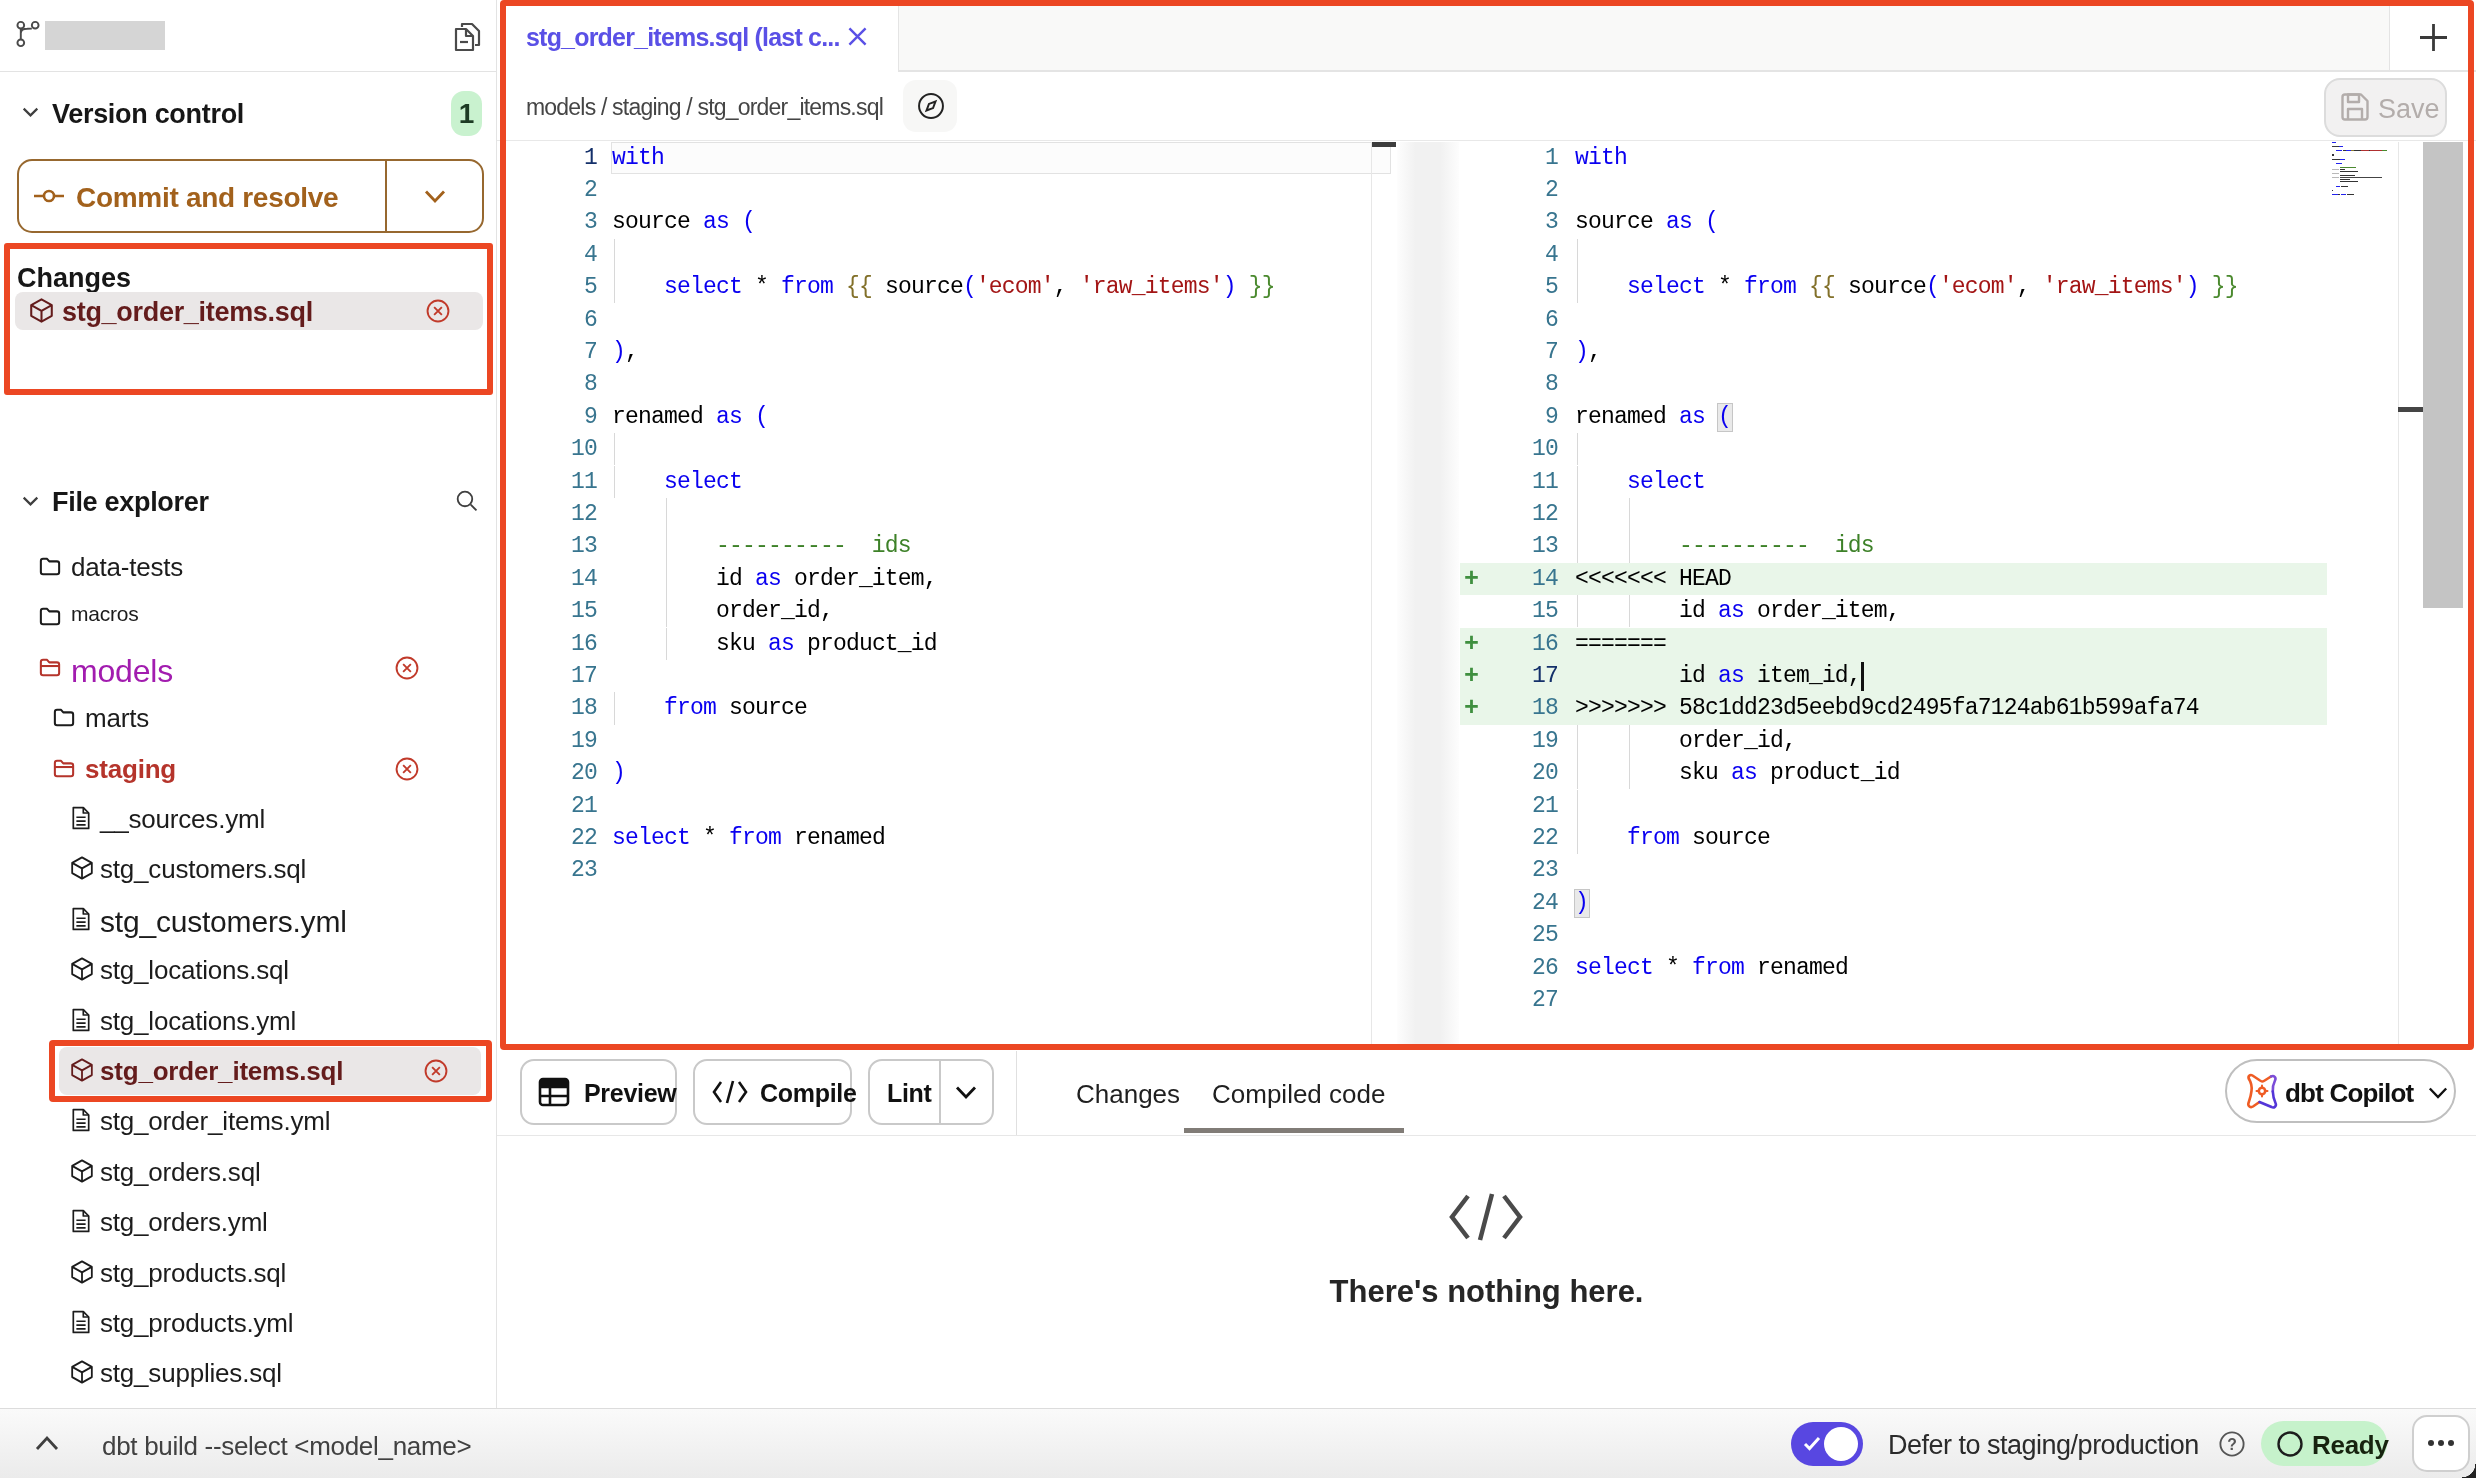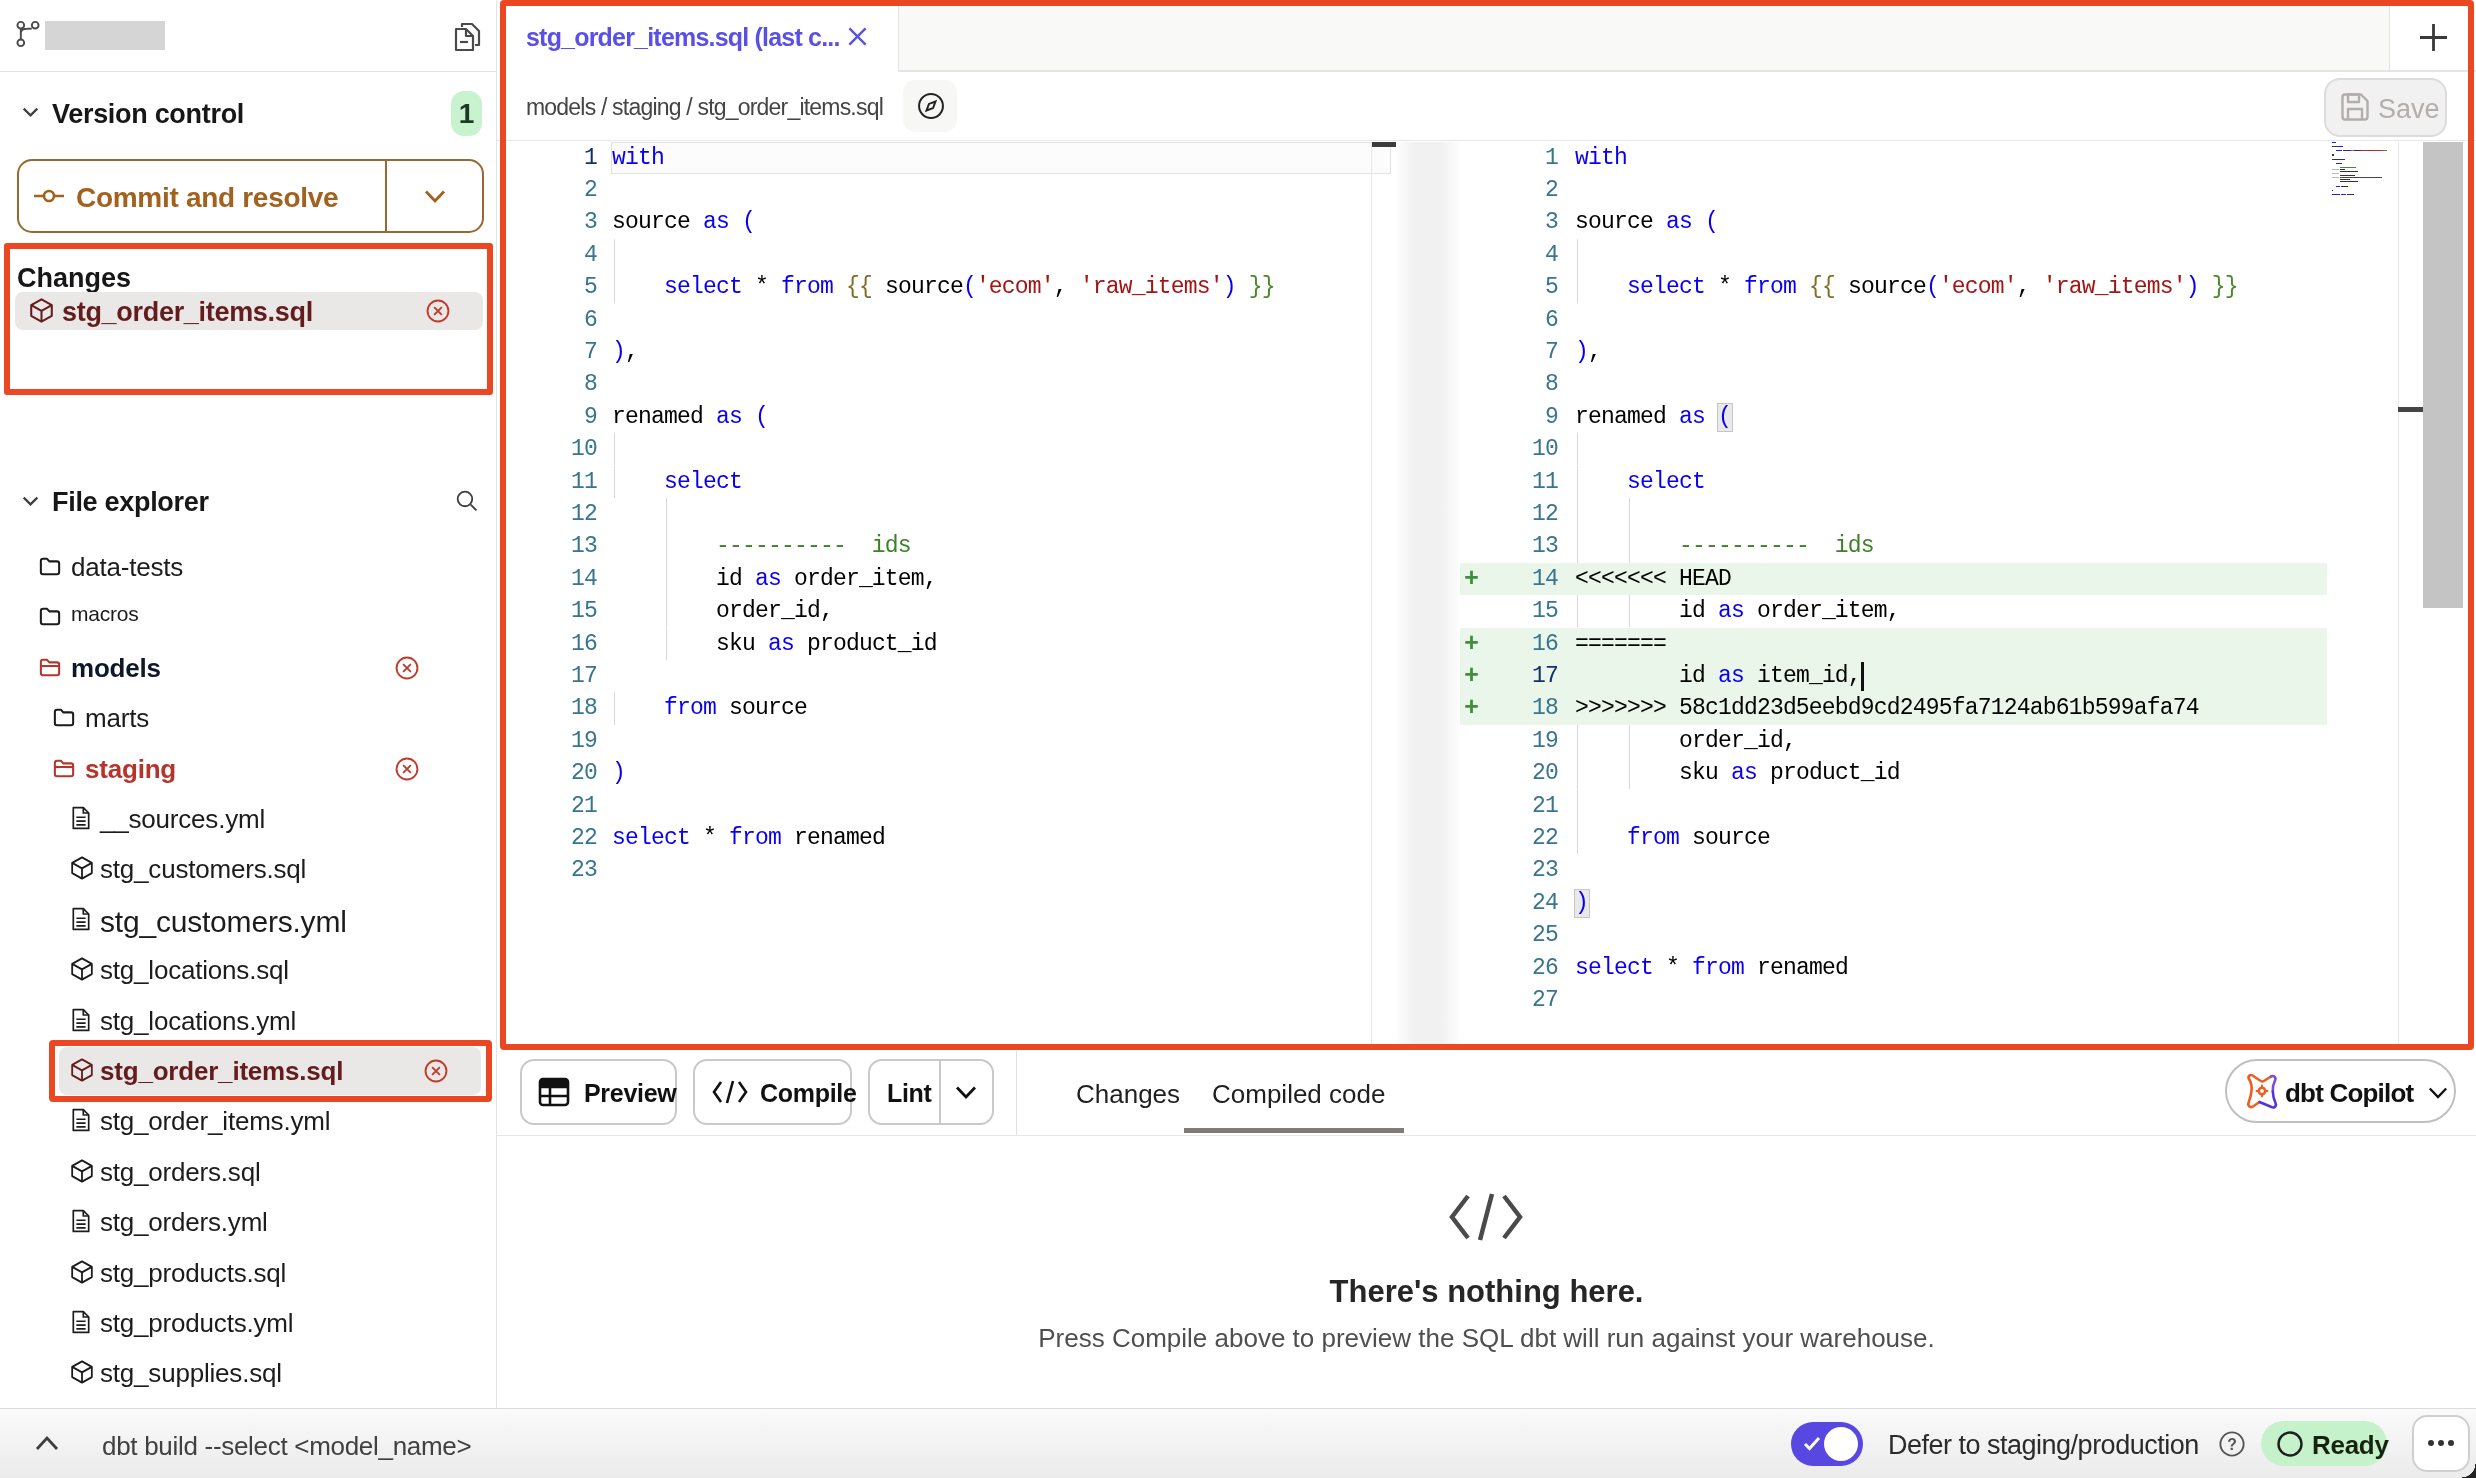--- a/index.html
+++ b/index.html
@@ -89,21 +89,21 @@
 <svg class="abs" style="left:39px;top:607.4px" width="22" height="19" viewBox="0 0 30 26">
 <path d="M2.5 5.5 C2.5 3.8 3.8 2.5 5.5 2.5 H11 L14 6 H24.5 C26.2 6 27.5 7.3 27.5 9 V20.5 C27.5 22.2 26.2 23.5 24.5 23.5 H5.5 C3.8 23.5 2.5 22.2 2.5 20.5 Z" fill="none" stroke="#1c1c1c" stroke-width="2.8" stroke-linejoin="round"></path>
     </svg>
 <div class="abs" style="left:71px;top:602px;font-size:21px;font-weight:400;color:#1c1c1c;letter-spacing:-0.2px">macros</div>
 <svg class="abs" style="left:39px;top:657.8px" width="22" height="19" viewBox="0 0 30 26">
 <g fill="none" stroke="#b5342b" stroke-width="2.8" stroke-linejoin="round">
 <path d="M2.5 5.5 C2.5 3.8 3.8 2.5 5.5 2.5 H11 L14 6 H24.5 C26.2 6 27.5 7.3 27.5 9 V20.5 C27.5 22.2 26.2 23.5 24.5 23.5 H5.5 C3.8 23.5 2.5 22.2 2.5 20.5 Z"></path>
 <path d="M2.5 11 H27.5"></path>
       </g>
     </svg>
-<div class="abs" style="left:71px;top:653px;font-size:26px;font-weight:700;color:#0f172a;letter-spacing:-0.2px">models</div>
+<div class="abs" style="left:71px;top:653px;font-size:32px;font-weight:400;color:#a21caf;letter-spacing:-0.2px">models</div>
 <svg class="abs" style="left:395px;top:655.8px" width="24" height="24" viewBox="0 0 28 28">
 <g fill="none" stroke="#c13a2a" stroke-width="2.2">
         <circle cx="14" cy="14" r="12.2"></circle>
         <path d="M9.5 9.5 L18.5 18.5 M18.5 9.5 L9.5 18.5"></path>
       </g>
     </svg>
 <svg class="abs" style="left:53px;top:708.2px" width="22" height="19" viewBox="0 0 30 26">
 <path d="M2.5 5.5 C2.5 3.8 3.8 2.5 5.5 2.5 H11 L14 6 H24.5 C26.2 6 27.5 7.3 27.5 9 V20.5 C27.5 22.2 26.2 23.5 24.5 23.5 H5.5 C3.8 23.5 2.5 22.2 2.5 20.5 Z" fill="none" stroke="#1c1c1c" stroke-width="2.8" stroke-linejoin="round"></path>
     </svg>
 <div class="abs" style="left:85px;top:703px;font-size:26px;font-weight:400;color:#1c1c1c;letter-spacing:-0.2px">marts</div>
@@ -446,21 +446,20 @@
 <div class="abs" style="left:2285px;top:1078px;font-size:26px;font-weight:700;color:#111;letter-spacing:-0.8px">dbt Copilot</div>
 <svg class="abs" style="left:2428px;top:1086px" width="20" height="14" viewBox="0 0 22 15">
       <path d="M2 2.5 L11 12 L20 2.5" fill="none" stroke="#111" stroke-width="2.6"></path>
     </svg>
 <svg class="abs" style="left:1448px;top:1192px" width="76" height="50" viewBox="0 0 76 50">
 <g fill="none" stroke="#4a4a4a" stroke-width="4.5">
         <path d="M20 4 L4 25 L20 46 M56 4 L72 25 L56 46 M44 2 L32 48"></path>
       </g>
     </svg>
 <div class="abs" style="left:497px;top:1274px;width:1979px;text-align:center;font-size:31px;font-weight:700;color:#262626">There's nothing here.</div>
-<div class="abs" style="left:497px;top:1323px;width:1979px;text-align:center;font-size:26px;color:#4f4f4f">Press Compile above to preview the SQL dbt will run against your warehouse.</div>
 <div class="abs" style="left:0;top:1408px;width:2476px;height:70px;background:linear-gradient(180deg,#fafafa,#ebebeb);border-top:1px solid #dcdcdc"></div>
 <svg class="abs" style="left:35px;top:1435px" width="24" height="16" viewBox="0 0 24 16">
       <path d="M2 14 L12 3 L22 14" fill="none" stroke="#3f3f3f" stroke-width="2.8"></path>
     </svg>
 <div class="abs" style="left:102px;top:1431px;font-size:26px;color:#414141;letter-spacing:-0.3px">dbt build --select &lt;model_name&gt;</div>
 <div class="abs" style="left:1791px;top:1422px;width:72px;height:44px;background:#5847e1;border-radius:22px"></div>
 <div class="abs" style="left:1824px;top:1427px;width:34px;height:34px;background:#fff;border-radius:50%"></div>
 <svg class="abs" style="left:1803px;top:1436px" width="18" height="15" viewBox="0 0 18 15">
       <path d="M2 8 L6.5 12.5 L16 2" fill="none" stroke="#fff" stroke-width="3"></path>
     </svg>

